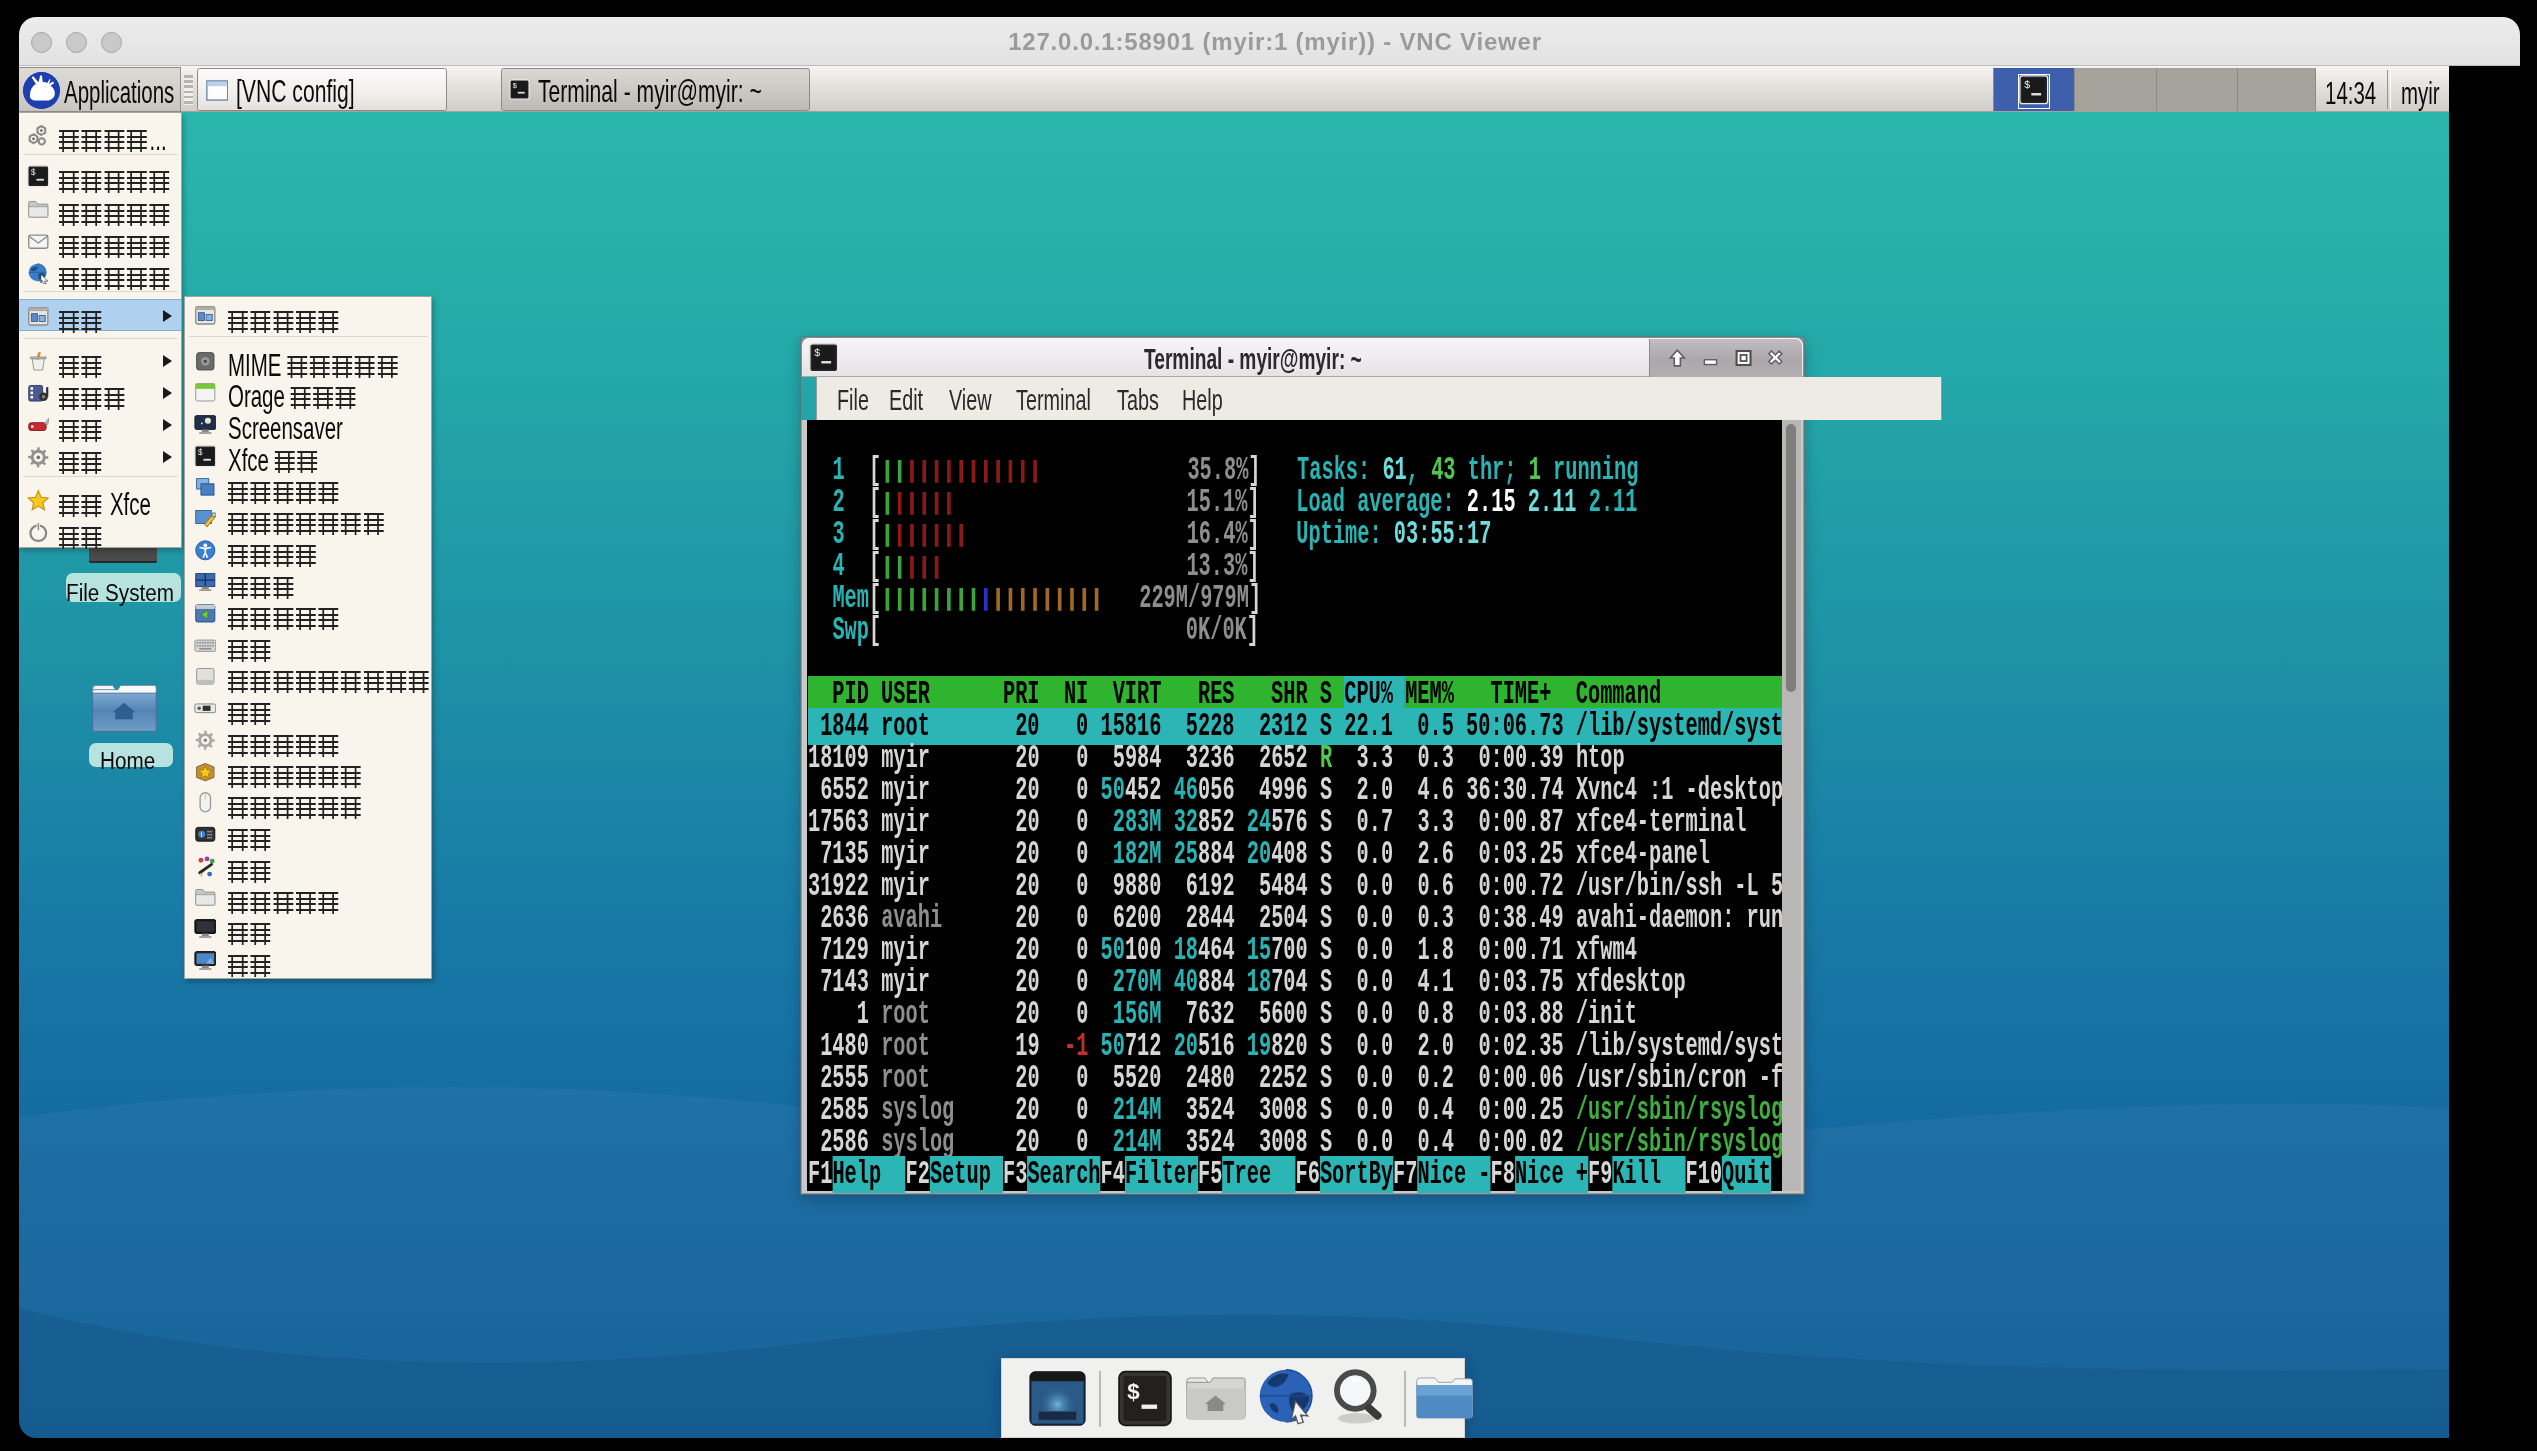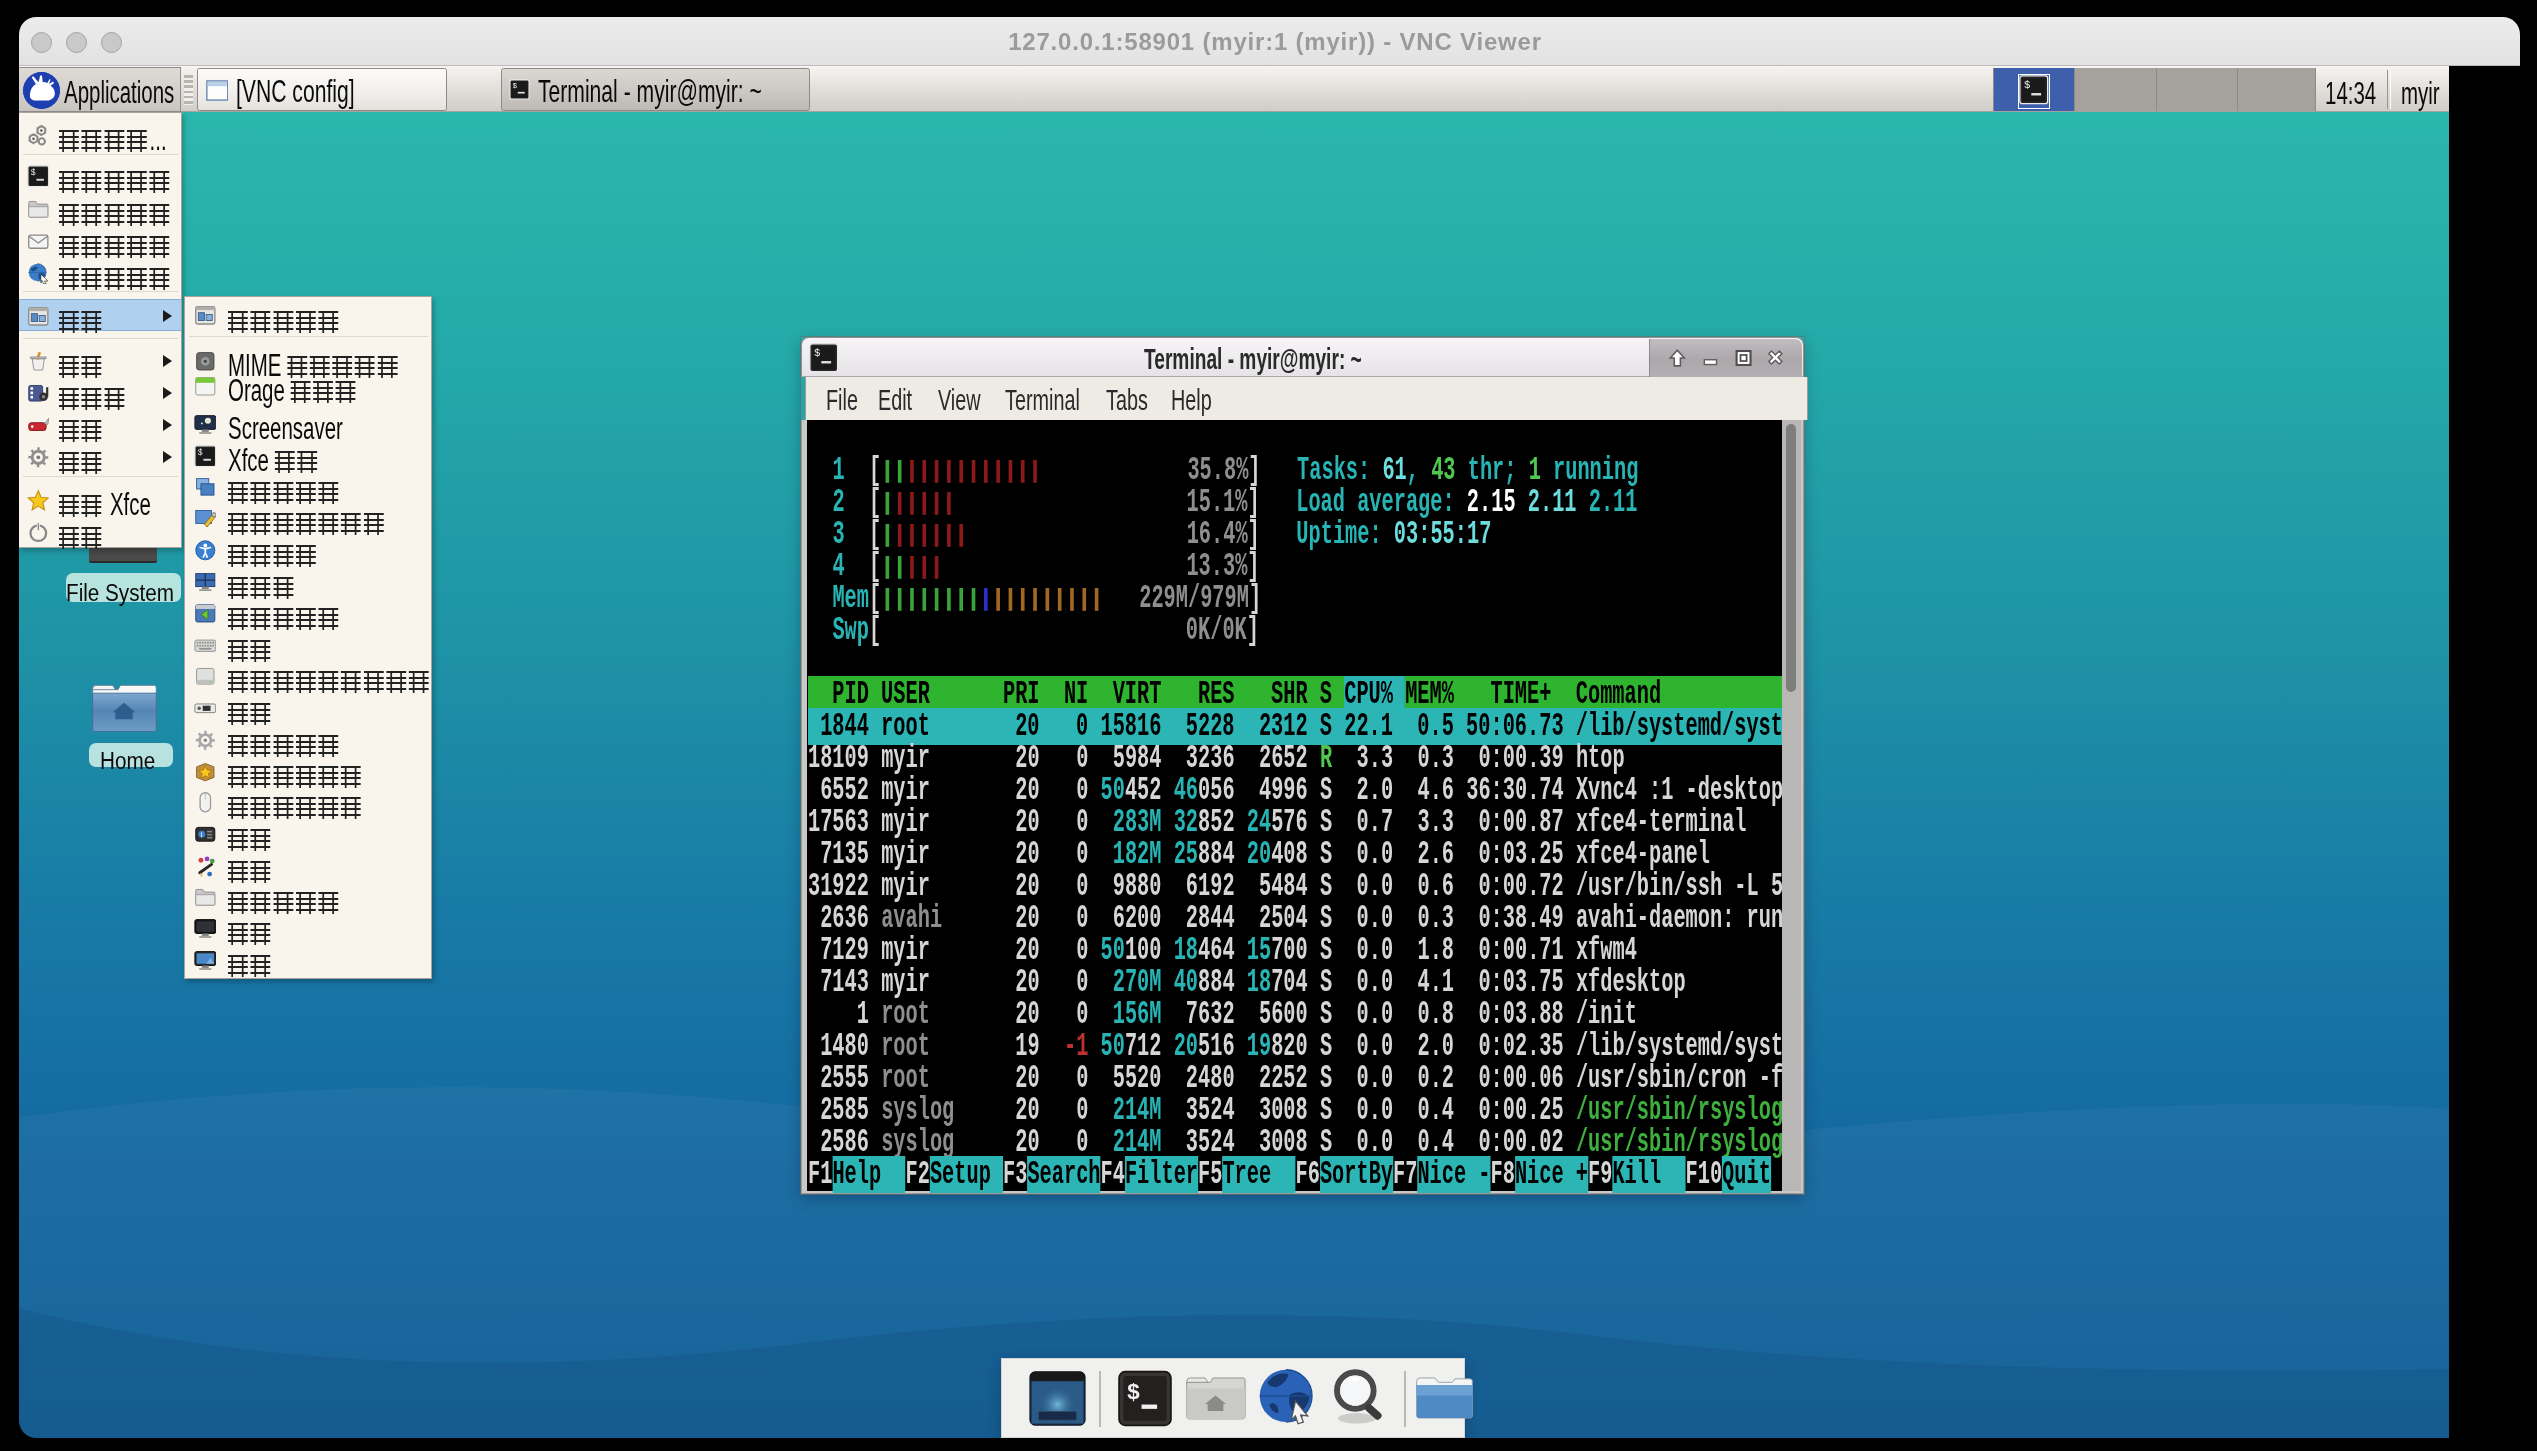--- a/index.html
+++ b/index.html
@@ -36,21 +36,21 @@
 .hl{background:#afd0ee;border-top:0.9px solid #86aed6;border-bottom:0.9px solid #86aed6}
 .arr{position:absolute;right:8.7px;top:9.6px;width:0;height:0;border:6.5px solid transparent;border-left:9.6px solid #1a1a1a;border-right:0}
 #menu2 .mi .ic{left:8.7px}
 #menu2 .mi .lb{left:43px}
 
 .dlabel{background:rgba(196,233,228,.92);border-radius:7px;text-align:center;color:#000}
 
 #twin{left:782px;top:271px;width:1003px;height:857px;box-shadow:0 0 0 0.9px rgba(110,110,110,.7), 0 5.2px 14px rgba(0,15,35,.28)}
 #ttbar{left:0;top:0;width:1003px;height:40px;background:linear-gradient(#f8f5f8,#e6e3e6);border:0.9px solid #8e8e8e;border-bottom:0.9px solid #a8a8a8;border-radius:7.8px 7.8px 0 0}
 #tbtns{right:0.9px;top:0.9px;width:153px;height:38px;background:linear-gradient(#c0bcc0 0%,#aba7ab 55%,#b3afb3 100%);border-left:0.9px solid #8a8a8a;border-radius:0 7px 0 0}
-#tmenu{left:4px;top:40px;width:1003px;height:43px;background:#eeebe4;border-left:0.9px solid #9a9a9a;border-right:0.9px solid #9a9a9a}
+#tmenu{left:15px;top:40px;width:1126px;height:43px;background:#eeebe4;border-left:0.9px solid #9a9a9a;border-right:0.9px solid #9a9a9a}
 #tbody{left:0;top:83px;width:1003px;height:774px;background:#cac8c6;border:0.9px solid #9a9a9a;border-top:0;padding:9px}
 #tblack{position:absolute;left:5.2px;top:0;width:975px;height:771px;background:#000}
 #tscroll{position:absolute;left:980px;top:0;width:19px;height:771px;background:#b9b7b5}
 #tslider{position:absolute;left:4.3px;top:3.5px;width:9.6px;height:268px;background:#7e7e7c;border-radius:5.2px}
 pre{font-family:"Liberation Mono",monospace;font-size:33px;line-height:32px;transform:scaleX(.6154);transform-origin:0 0;color:#d6d6d6;font-weight:bold}
 pre b{font-weight:bold}.bar{display:inline-block;width:20px;height:22.6px;vertical-align:-3.9px;background:linear-gradient(currentColor,currentColor) 50% 50%/5.9px 100% no-repeat}
 .c{color:#28b4b4}.C{color:#6cdcdc;font-weight:bold}.w{color:#d6d6d6}.W{color:#fff;font-weight:bold}
 .g{color:#3aa33a}.G{color:#50c850;font-weight:bold}.r{color:#8d1818}.R{color:#c03030}
 .d{color:#8e8e8e}.o{color:#a06820}.bb{color:#2830c8}.e{color:#3fae3f}
 .sel{background:#2bb5b5;color:#000}
@@ -271,21 +271,21 @@
         </div>
 <div class="msep" style="top:39px"></div>
 <div class="mi" style="top:48px">
           <span class="ic"><svg width="22.6" height="22.6" viewBox="0 0 26 26">
               <rect x="3" y="3" width="20" height="20" rx="3" fill="#6a6a6a" stroke="#444"></rect>
               <circle cx="13" cy="13" r="5" fill="#999"></circle>
               <circle cx="13" cy="13" r="1.8" fill="#444"></circle>
             </svg></span>
           <span class="lb t" style="">MIME <b class="cj"></b><b class="cj"></b><b class="cj"></b><b class="cj"></b><b class="cj"></b></span>
         </div>
-<div class="mi" style="top:73px">
+<div class="mi" style="top:79px">
           <span class="ic"><svg width="22.6" height="22.6" viewBox="0 0 26 26">
               <rect x="2" y="3" width="22" height="20" rx="2" fill="#f4f4f2" stroke="#8a8a8a"></rect>
               <rect x="2" y="3" width="22" height="6" fill="#78c838"></rect>
             </svg></span>
           <span class="lb t" style="">Orage <b class="cj"></b><b class="cj"></b><b class="cj"></b></span>
         </div>
 <div class="mi" style="top:111px">
           <span class="ic"><svg width="22.6" height="22.6" viewBox="0 0 26 26">
               <rect x="1" y="3" width="24" height="16" rx="2" fill="#203048" stroke="#101828"></rect>
               <circle cx="16" cy="9" r="3.5" fill="#e8e8d0"></circle>

